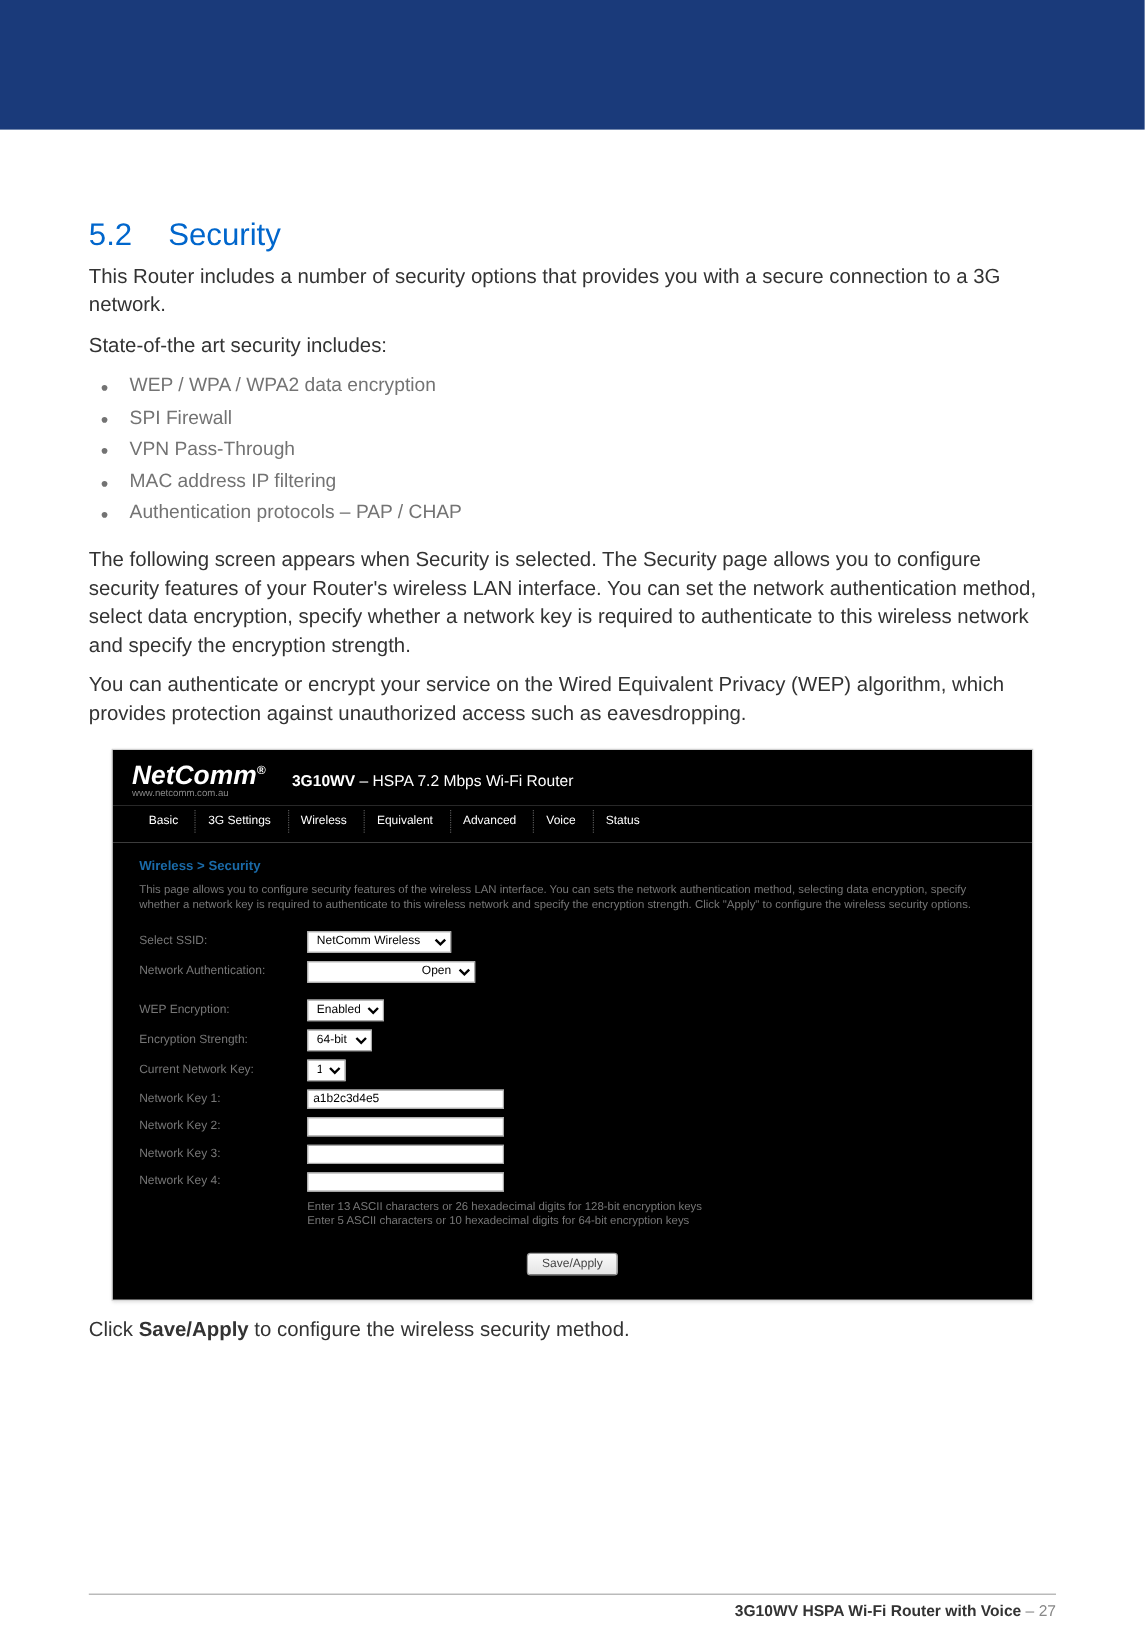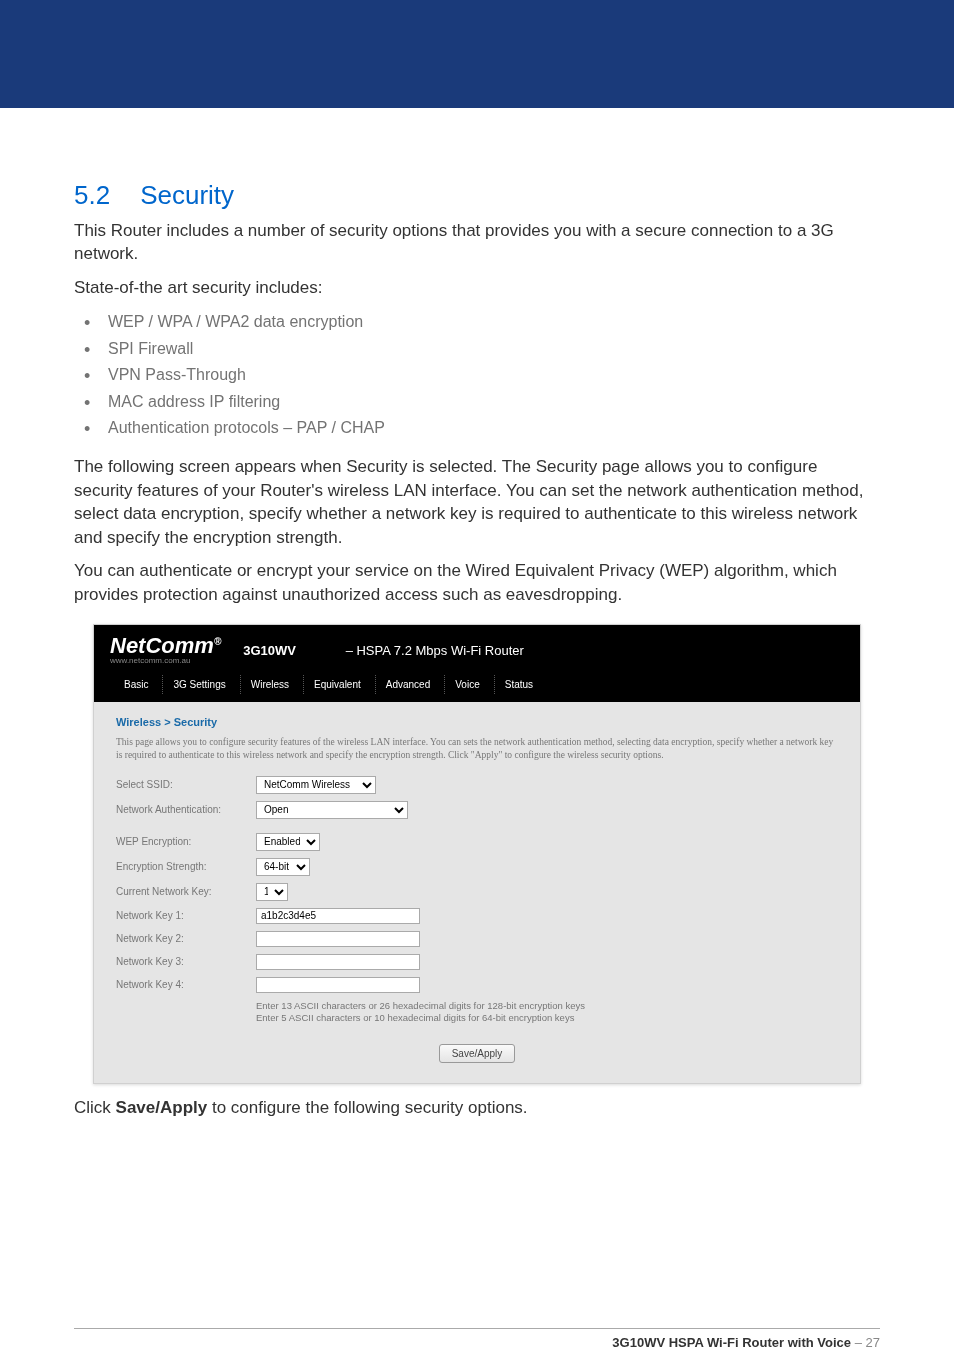--- a/index.html
+++ b/index.html
@@ -72,67 +72,66 @@
     }
     .router-logo-sub {
       font-size: 8px;
       font-style: normal;
       font-weight: normal;
       display: block;
       letter-spacing: 0;
       color: #888;
     }
     .router-title { font-size: 13px; font-weight: bold; }
-    .router-title-light { font-weight: normal; margin-left: 46px; }
+    .router-title-light { font-weight: normal; }
     .router-nav {
       background: #000;
       display: flex;
       padding: 4px 16px 8px 30px;
     }
     .router-nav-item {
       color: #fff;
       font-size: 10px;
       padding: 4px 14px 4px 10px;
       border-left: 1px dotted #555;
     }
     .router-nav-item:first-child { border-left: none; padding-left: 0; }
     .router-body {
-      background: #e5e5e5;
+      background: #000000;
       padding: 14px 22px 20px 22px;
     }
     .breadcrumb {
       color: #1a6aa8;
       font-size: 11px;
       font-weight: bold;
       margin-bottom: 8px;
     }
     .page-desc {
       color: #777;
       font-size: 9.5px;
       line-height: 1.35;
       margin-bottom: 14px;
-      font-family: Liberation Serif, serif;
     }
     .form-row {
       display: flex;
       align-items: center;
       margin-bottom: 7px;
       font-size: 10px;
       color: #777;
     }
     .form-label { width: 140px; }
     .form-select {
       border: 1px solid #aaa;
       background: #fff;
       font-size: 10px;
       padding: 1px 3px;
       height: 18px;
     }
     .w-ssid { width: 120px; }
-    .w-auth { width: 152px; }
+    .w-auth { width: 140px; text-align: right; }
     .w-enc { width: 64px; }
     .w-str { width: 54px; }
     .w-cnk { width: 32px; }
     .form-input {
       border: 1px solid #aaa;
       font-size: 10px;
       padding: 1px 4px;
       width: 164px;
       height: 16px;
     }
@@ -264,20 +263,20 @@
       <div class="hint">Enter 13 ASCII characters or 26 hexadecimal digits for 128-bit encryption keys</div>
       <div class="hint" style="margin-top:0">Enter 5 ASCII characters or 10 hexadecimal digits for 64-bit encryption keys</div>
 
       <div class="apply-row">
         <button class="apply-btn">Save/Apply</button>
       </div>
     </div>
   </div>
 
   <p class="caption">
-    <span>Click </span><b>Save/Apply</b><span> to configure the following security options.</span>
+    <span>Click </span><b>Save/Apply</b><span> to configure the wireless security method.</span>
   </p>
 </div>
 
 <hr class="footer-rule">
 <div class="page-footer">
   <span class="bold">3G10WV HSPA Wi-Fi Router with Voice</span><span class="pnum"> – </span><span class="pnum">27</span>
 </div>
 
 </body></html>

